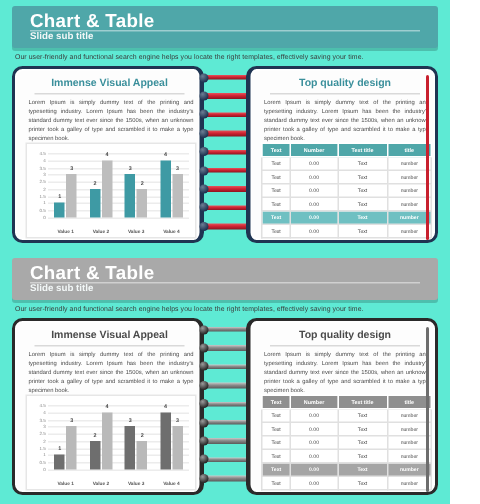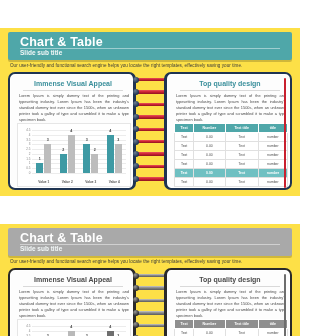--- a/index.html
+++ b/index.html
@@ -5,23 +5,22 @@
   * { box-sizing: border-box; margin: 0; padding: 0; }
   html, body {
     width: 300px; height: 336px;
     background: #ffffff;
     font-family: "Liberation Sans", sans-serif;
     overflow: hidden;
   }
   .slide {
     position: relative;
     width: 300px; height: 168px;
-    background: #fde047;
+    background: #5eead4;
     overflow: hidden;
-    margin-top: 28px;
   }
 
   
   .title-band {
     position: absolute;
     left: 8px; top: 4px;
     width: 284px; height: 28px;
     border-radius: 2px;
   }
   .title-band.teal { background: #4fa7a9; box-shadow: 0 2px 0 rgba(0,0,0,0.18); }

